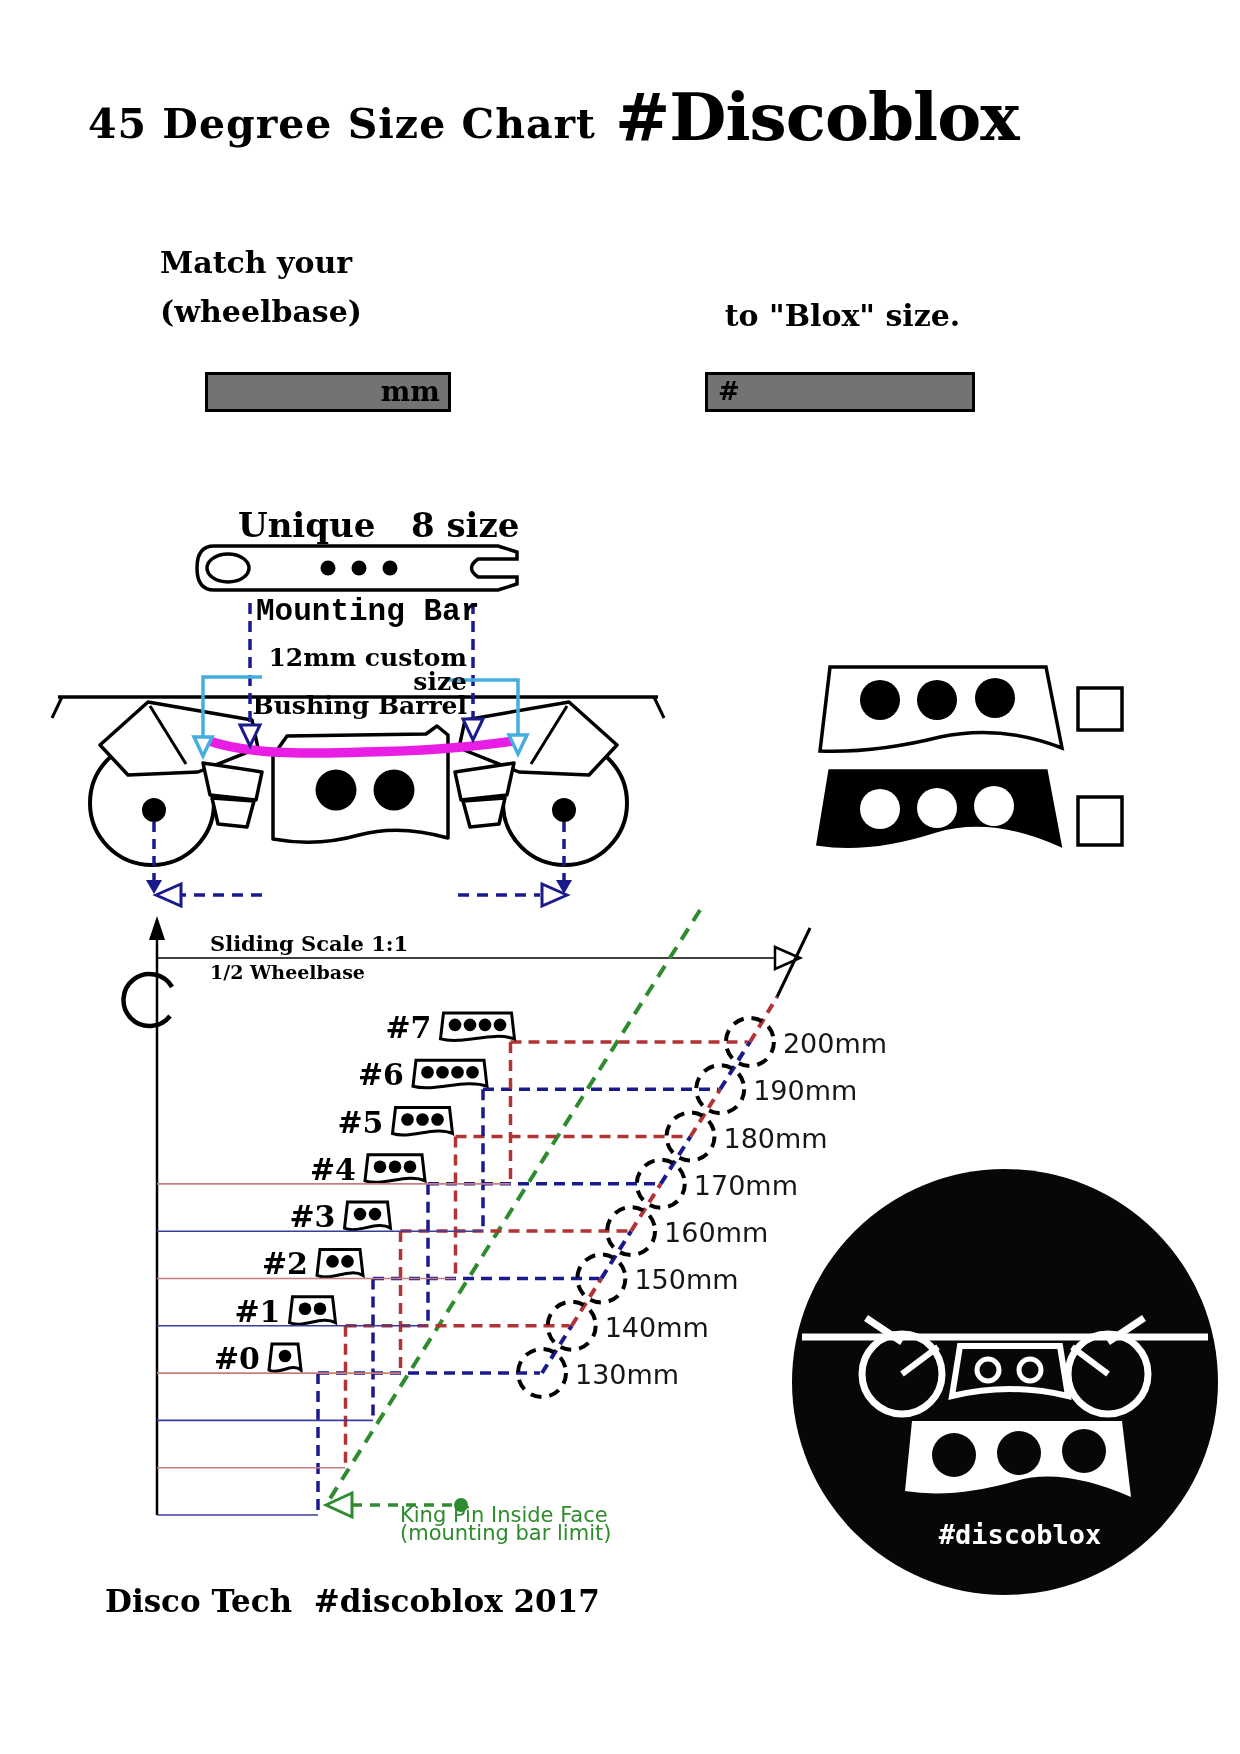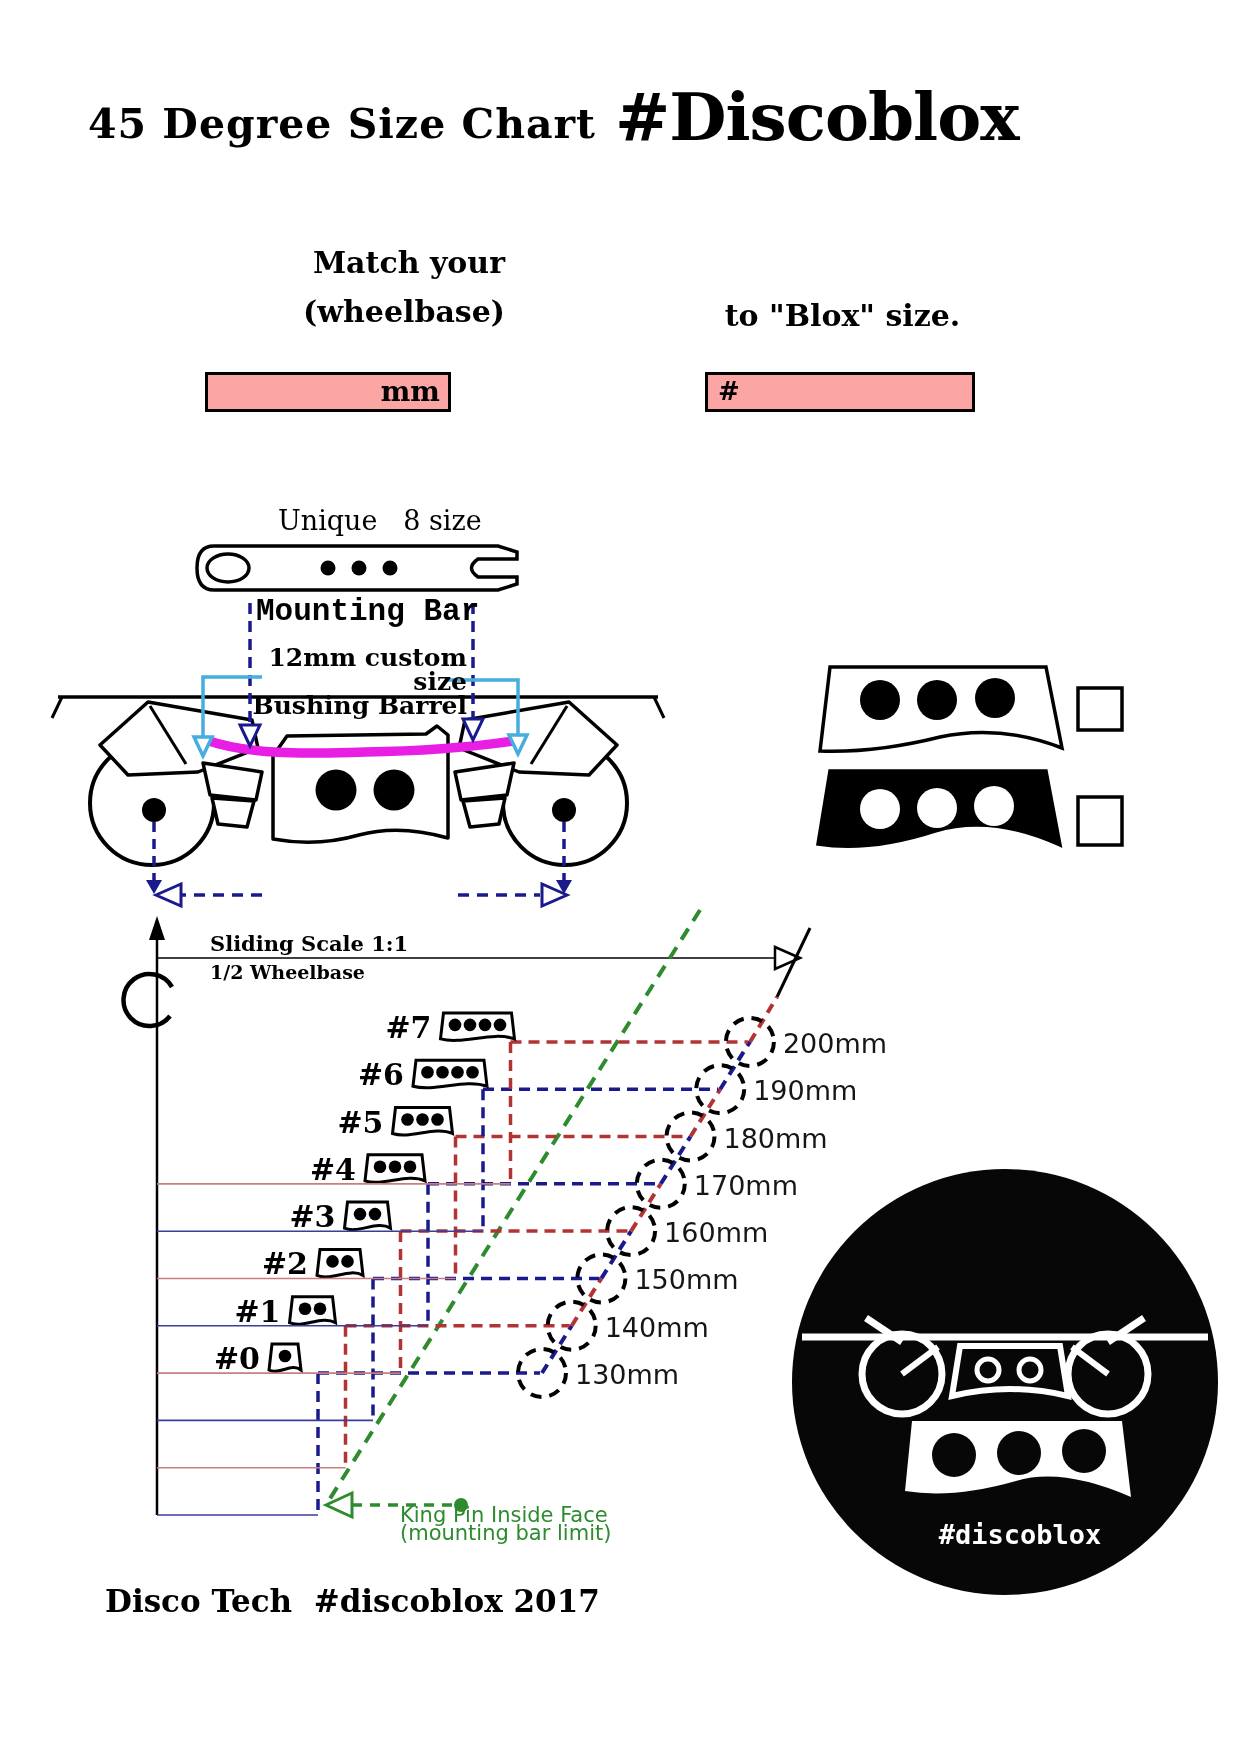--- a/index.html
+++ b/index.html
@@ -2,29 +2,29 @@
 <html><head>
 <meta charset="utf-8">
 <style>
   html,body{margin:0;padding:0;background:#888;}
   .page{position:relative;width:1240px;height:1754px;background:#fff;overflow:hidden;
         font-family:"DejaVu Serif",serif;color:#000;}
   .abs{position:absolute;}
   svg{position:absolute;left:0;top:0;}
   .title-l{left:88px;top:100px;font-size:41px;font-weight:bold;letter-spacing:1px;}
   .title-r{left:615px;top:78px;font-size:66px;font-weight:bold;letter-spacing:-1px;}
-  .match-block{left:160px;top:238px;width:345px;text-align:right;
+  .match-block{left:160px;top:238px;width:345px;text-align:left;
                font-size:30px;font-weight:bold;line-height:49px;}
   .to-blox{left:700px;top:298px;width:285px;text-align:center;font-size:30px;font-weight:bold;}
-  .inbox{position:absolute;border:3px solid #000;background:#fca5a5;}
+  .inbox{position:absolute;border:3px solid #000;background:#737373;}
   .box-mm{left:205px;top:372px;width:240px;height:34px;}
   .box-mm span{position:absolute;right:8px;top:0px;font-size:28px;font-weight:bold;}
   .box-blox{left:705px;top:372px;width:264px;height:34px;}
   .box-blox span{position:absolute;left:10px;top:1px;font-size:26px;font-weight:bold;}
-  .unique{left:238px;top:505px;font-size:27px;font-weight:normal;white-space:pre;margin-left:40px;}
+  .unique{left:238px;top:505px;font-size:34px;font-weight:bold;white-space:pre;}
   .mbar-label{left:256px;top:594px;font-size:31px;font-weight:bold;font-family:Liberation Mono, monospace;}
   .bushing{left:247px;top:646px;width:220px;text-align:right;font-size:25px;
            font-weight:bold;line-height:24px;}
   .hdpe{left:802px;top:547px;width:285px;text-align:center;font-size:33px;
         font-weight:bold;line-height:47px;}
   .axle-label{left:255px;top:876px;width:215px;text-align:center;font-size:31px;font-weight:bold;}
   .scale-title{left:210px;top:931px;font-size:21px;font-weight:bold;}
   .scale-sub{left:210px;top:961px;font-size:19px;font-weight:bold;}
   .kingpin{left:400px;top:1506px;font-family:"DejaVu Sans",sans-serif;font-size:21px;
            line-height:18px;color:#2e8b2e;}

